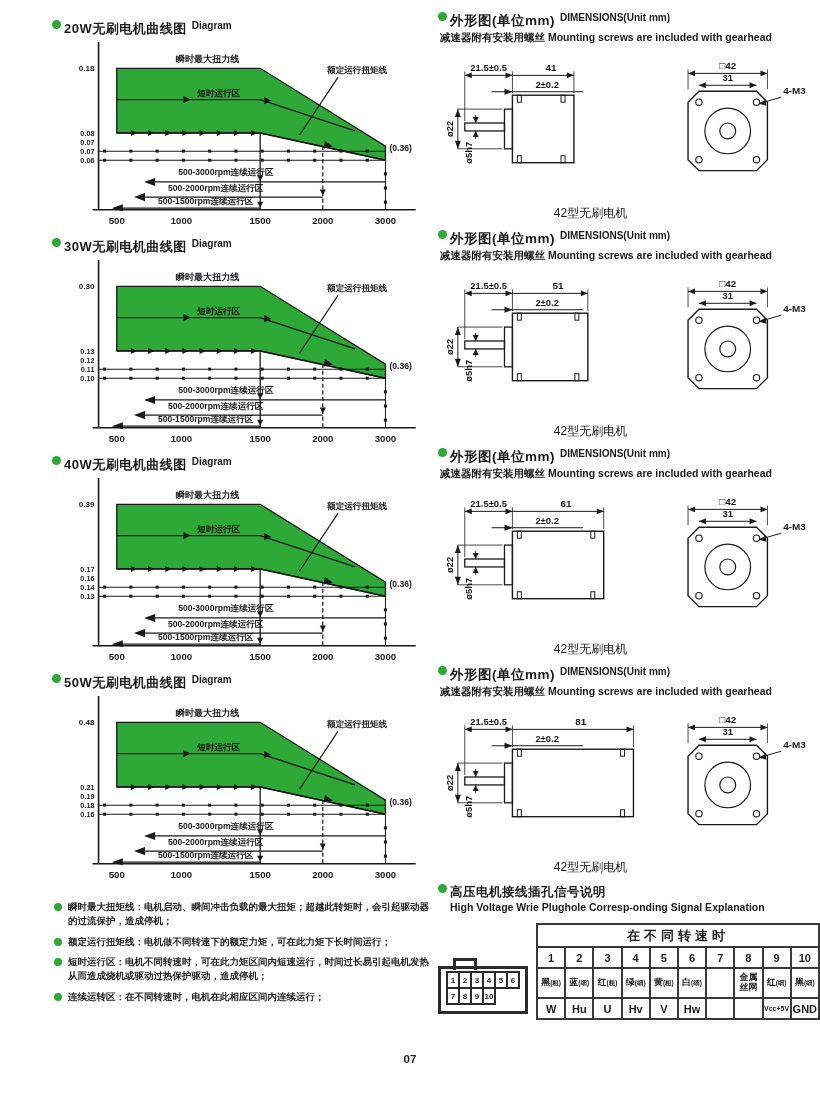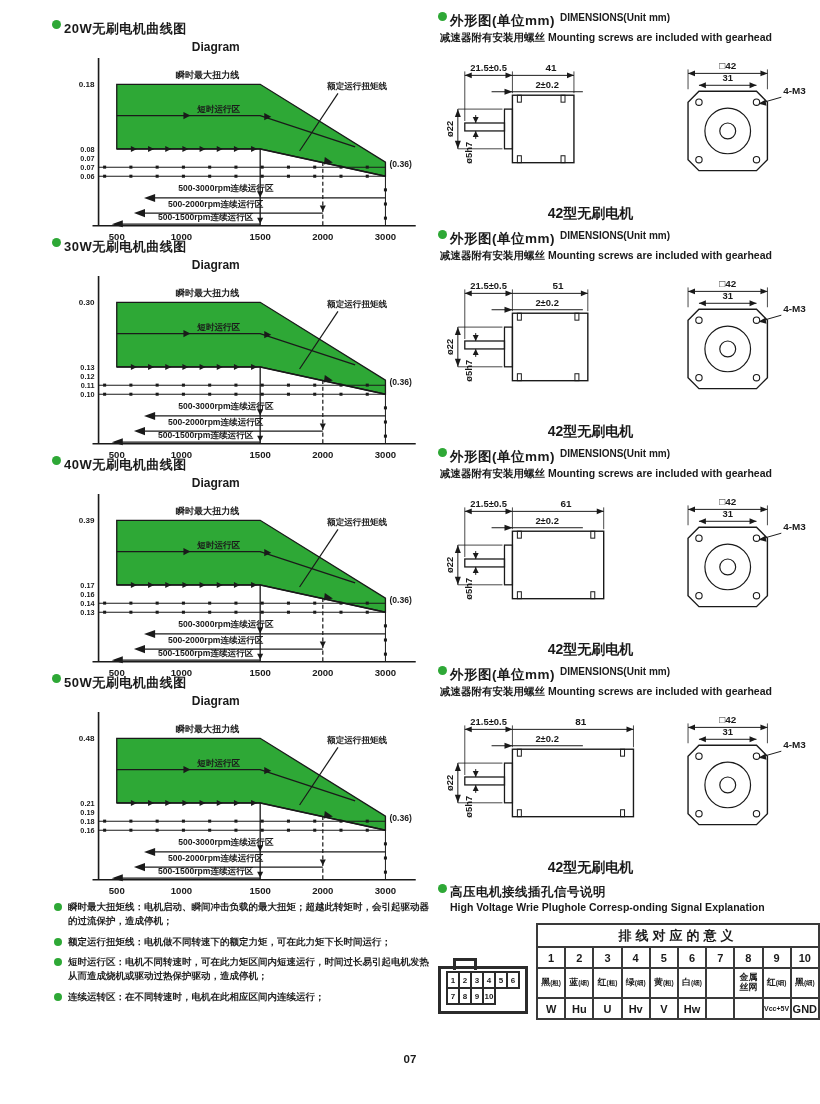--- a/index.html
+++ b/index.html
@@ -7,24 +7,24 @@
         font-family:"Liberation Sans","DejaVu Sans",sans-serif;color:#1a1a1a;}
   .col-left{position:absolute;left:52px;top:20px;width:386px;}
   .col-right{position:absolute;left:438px;top:12px;width:382px;}
   .chart-block{height:218px;}
   .dim-block{height:218px;}
   .sec-title{display:flex;align-items:flex-start;white-space:nowrap;}
   .bullet{width:9px;height:9px;border-radius:50%;background:#2ea836;display:inline-block;margin-right:3px;flex:0 0 auto;}
   .sec-title .cn{font-size:13.5px;font-weight:bold;letter-spacing:.5px;}
   .sec-title .en{font-size:10px;font-weight:bold;margin-left:5px;}
   .chart-block .cn{font-size:13px;}
-  .chart-block .en{font-size:12px;margin-top:20px;}
+  .chart-block .en{font-size:10px;}
   .sec-sub{font-size:10.5px;font-weight:bold;margin:1px 0 2px 2px;white-space:nowrap;}
   .sec-sub .en{font-weight:bold;text-align:center;}
-  .dim-caption{width:385px;text-align:center;transform:translateX(-40px);font-size:14px;font-weight:bold;margin-top:2px;}
+  .dim-caption{width:385px;text-align:center;transform:translateX(-40px);font-size:12px;font-weight:normal;margin-top:2px;}
   .notes{margin-top:8px;}
   .note{display:flex;margin-bottom:7px;}
   .note .nb{width:8px;height:8px;border-radius:50%;background:#2ea836;margin:3px 6px 0 2px;flex:0 0 auto;}
   .note .nt{font-size:9.5px;font-weight:bold;line-height:1.45;color:#222;}
   .sig-head .cn{font-size:12.5px;font-weight:bold;}
   .sig-head .en{font-size:10.5px;font-weight:bold;margin-left:12px;display:block;}
   .sig-row{display:flex;align-items:flex-end;margin-top:10px;}
   .connector{position:relative;width:84px;height:42px;border:3px solid #2b2b2b;margin:0 8px 6px 0;flex:0 0 auto;background:#fff;}
   .conn-tab{position:absolute;top:-11px;left:12px;width:18px;height:9px;border:3px solid #2b2b2b;border-bottom:none;}
   .conn-pins{display:flex;flex-wrap:wrap;width:72px;margin:3px auto;}
@@ -662,21 +662,21 @@
               <span class="pin">6</span>
               <span class="pin">7</span>
               <span class="pin">8</span>
               <span class="pin">9</span>
               <span class="pin">10</span>
             </div>
     </div>
     <table class="sig">
       <tbody>
               <tr>
-                <th class="sig-span" colspan="10">排线对应的意义</th>
+                <th class="sig-span" colspan="10">在不同转速时</th>
               </tr>
       <tr>
                 <td class="pin-num">1</td>
                 <td class="pin-num">2</td>
                 <td class="pin-num">3</td>
                 <td class="pin-num">4</td>
                 <td class="pin-num">5</td>
                 <td class="pin-num">6</td>
                 <td class="pin-num">7</td>
                 <td class="pin-num">8</td>

